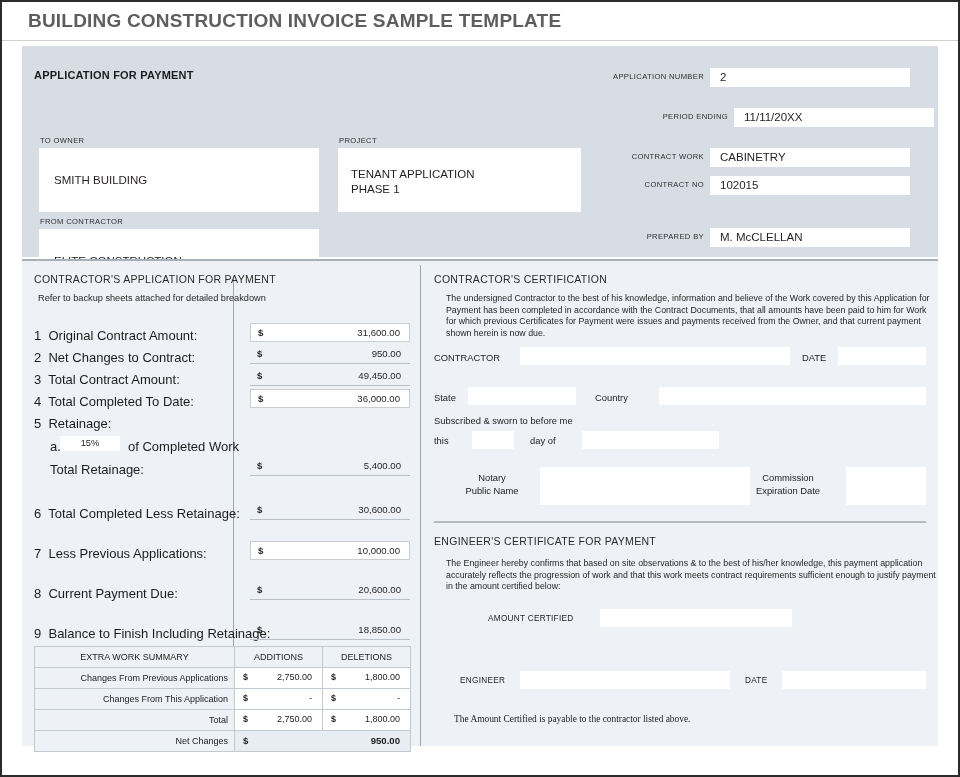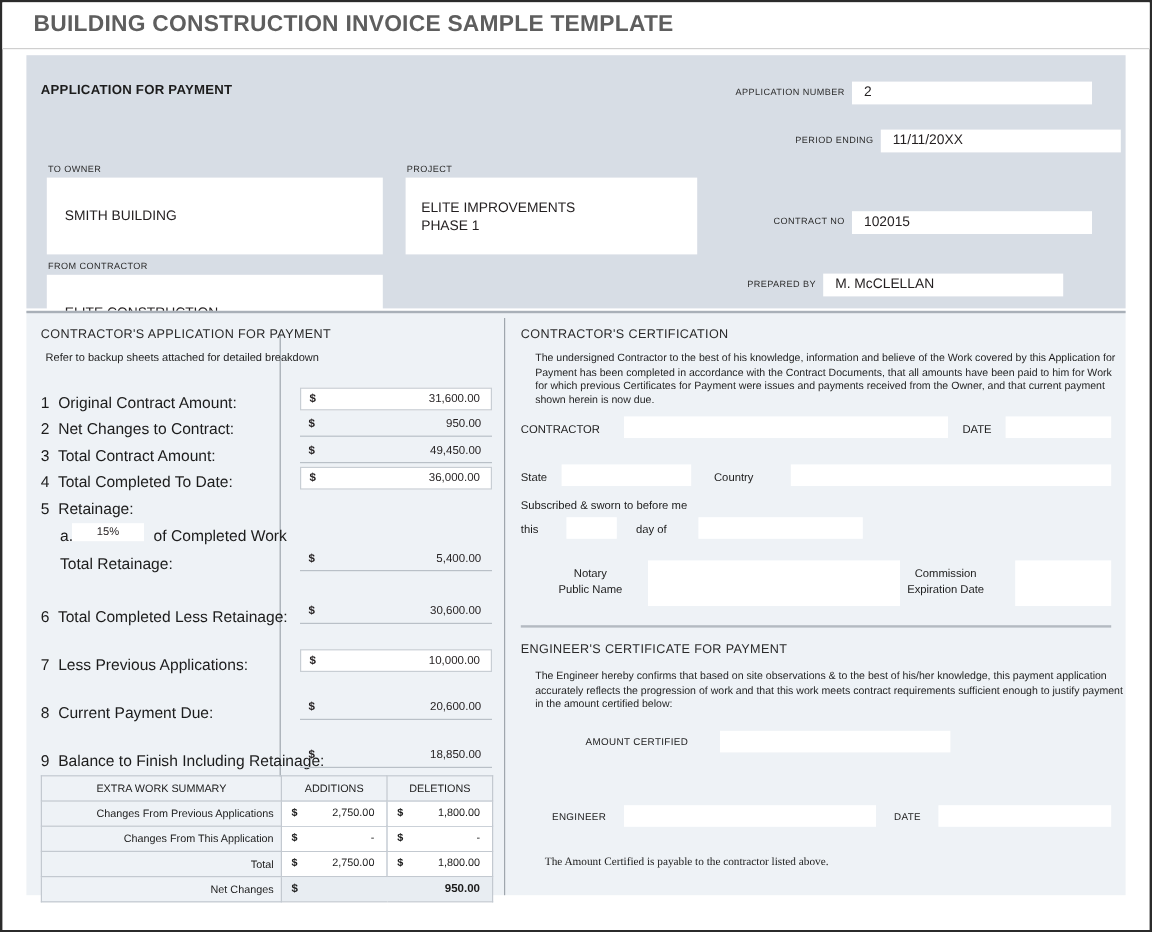--- a/index.html
+++ b/index.html
@@ -162,44 +162,49 @@
     <div class="fld to-owner-box"></div>
     <div class="to-owner-val">SMITH BUILDING</div>
 
     <div class="mini-label from-contr-lbl">FROM CONTRACTOR</div>
     <div class="fld from-contr-box"></div>
     <div class="from-contr-val">ELITE CONSTRUCTION</div>
 
     <div class="mini-label project-lbl">PROJECT</div>
     <div class="fld project-box"></div>
     <div class="project-val">
-      <div>ELITE IMPROVEMENTS</div>
+      <div>TENANT APPLICATION</div>
       <div>PHASE 1</div>
     </div>
 
     <div class="meta-row" style="left:688px;top:22px;width:200px;">
       <div class="mini-label meta-lbl" style="right:206px;">APPLICATION NUMBER</div>
       <div class="meta-fld"></div>
       <div class="meta-val">2</div>
     </div>
 
     <div class="meta-row" style="left:688px;top:62px;width:200px;margin-left:24px;">
       <div class="mini-label meta-lbl" style="right:206px;">PERIOD ENDING</div>
       <div class="meta-fld"></div>
       <div class="meta-val">11/11/20XX</div>
     </div>
 
+    <div class="meta-row" style="left:688px;top:102px;width:200px;">
+      <div class="mini-label meta-lbl" style="right:206px;">CONTRACT WORK</div>
+      <div class="meta-fld"></div>
+      <div class="meta-val">CABINETRY</div>
+    </div>
 
     <div class="meta-row" style="left:688px;top:130px;width:200px;">
       <div class="mini-label meta-lbl" style="right:206px;">CONTRACT NO</div>
       <div class="meta-fld"></div>
       <div class="meta-val">102015</div>
     </div>
 
-    <div class="meta-row" style="left:664px;top:182px;width:200px;">
+    <div class="meta-row" style="left:688px;top:182px;width:200px;">
       <div class="mini-label meta-lbl" style="right:206px;">PREPARED BY</div>
       <div class="meta-fld"></div>
       <div class="meta-val">M. McCLELLAN</div>
     </div>
   </div>
 
   <div class="low-panel">
     <div class="vdiv-mid"></div>
     <div class="vdiv-left"></div>
 

